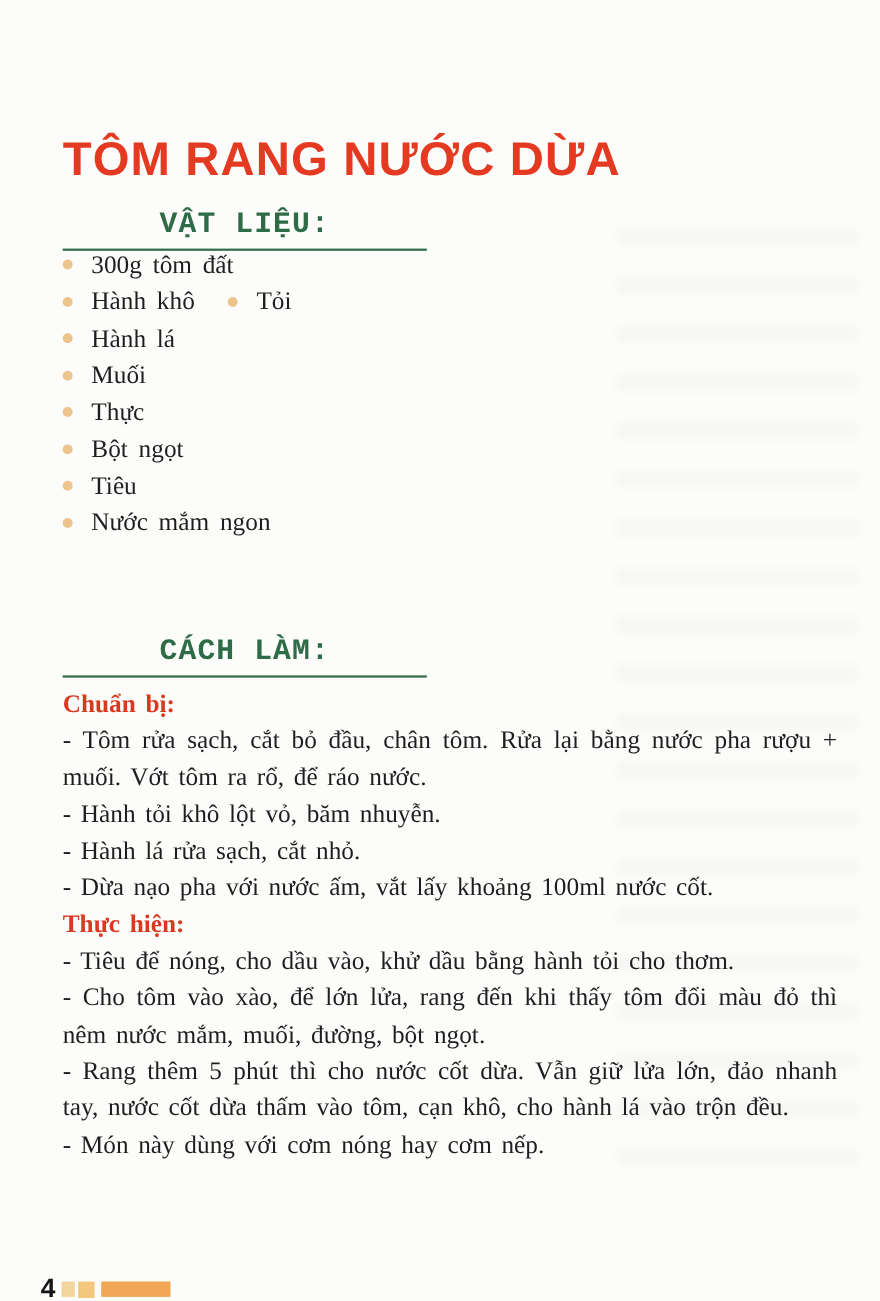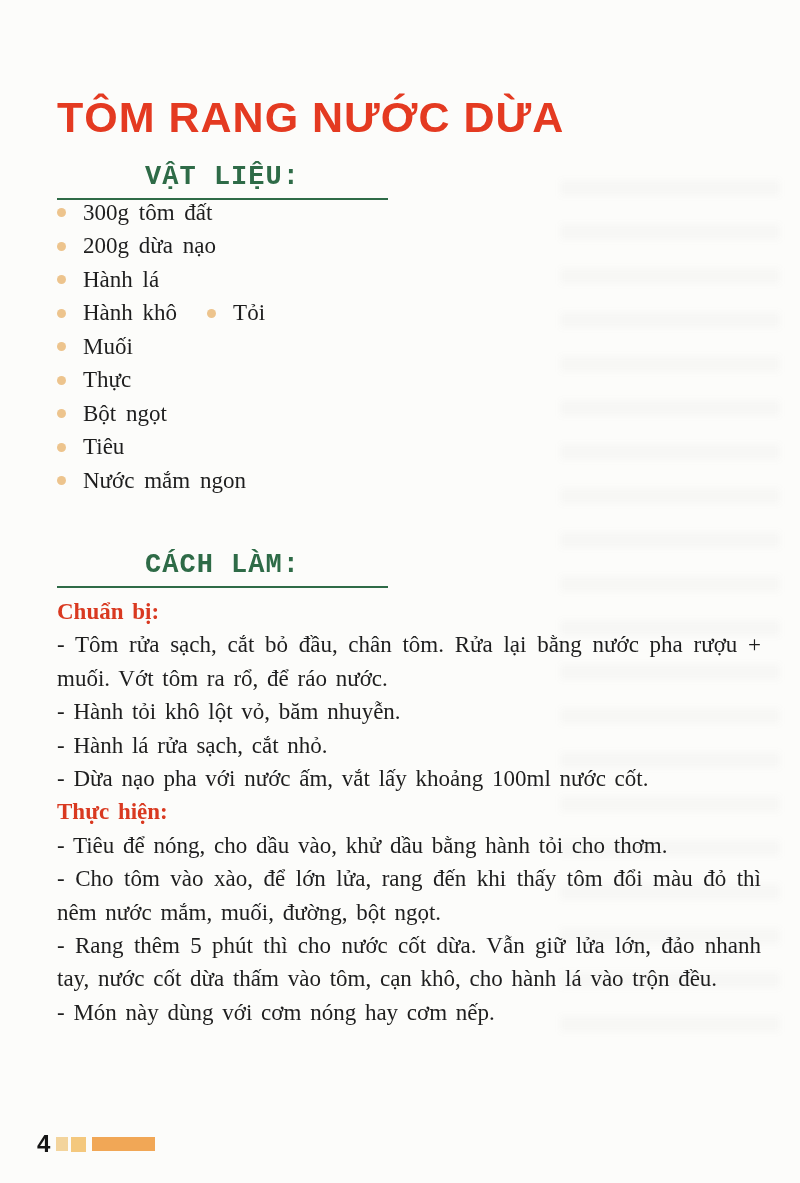--- a/index.html
+++ b/index.html
@@ -4,21 +4,21 @@
 <style>
   html, body { margin: 0; padding: 0; }
   body {
     width: 800px; height: 1183px;
     background: #fcfcfa;
     position: relative;
     overflow: hidden;
     font-family: "Liberation Serif", serif;
     color: #1e1e1e;
   }
-  .page { position: absolute; inset: 0; }
+  .page { position: absolute; inset: 0; margin-top: 28px; }
 
   
   .recipe-title {
     position: absolute; left: 57px; top: 64px;
     font-family: "Liberation Sans", sans-serif;
     font-weight: 700;
     font-size: 43px;
     letter-spacing: 1px;
     color: #e43a21;
     white-space: nowrap;
@@ -113,31 +113,27 @@
 
   <h2 class="section-heading heading-ingredients">VẬT LIỆU:</h2>
 
   <ul class="ingredient-list">
     <li>
       <span class="bullet"></span>
       <span>300g tôm đất</span>
     </li>
     <li>
       <span class="bullet"></span>
-      <span>200g dừa nạo</span>
+      <span>Hành khô</span>
+      <span class="bullet secondary"></span>
+      <span>Tỏi</span>
     </li>
     <li>
       <span class="bullet"></span>
       <span>Hành lá</span>
-    </li>
-    <li>
-      <span class="bullet"></span>
-      <span>Hành khô</span>
-      <span class="bullet secondary"></span>
-      <span>Tỏi</span>
     </li>
     <li>
       <span class="bullet"></span>
       <span>Muối</span>
     </li>
     <li>
       <span class="bullet"></span>
       <span>Thực</span>
     </li>
     <li>

